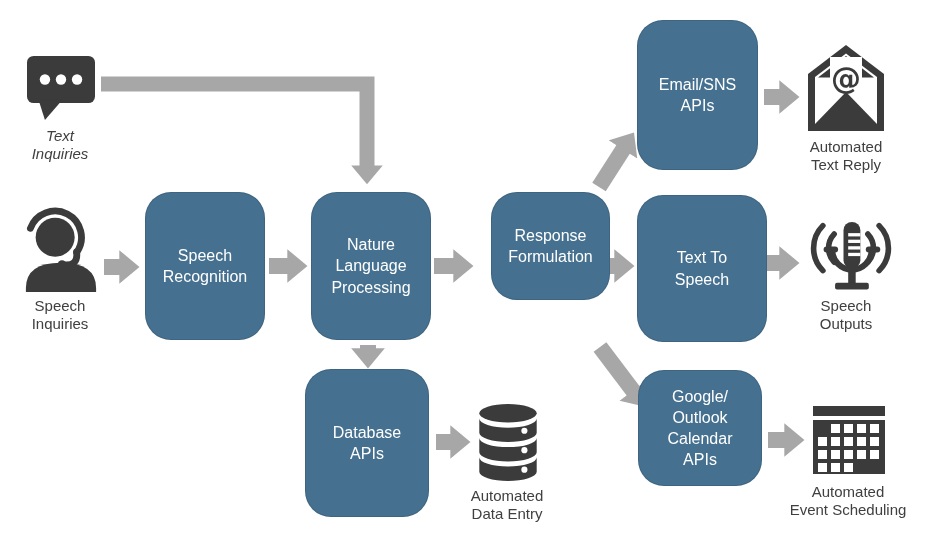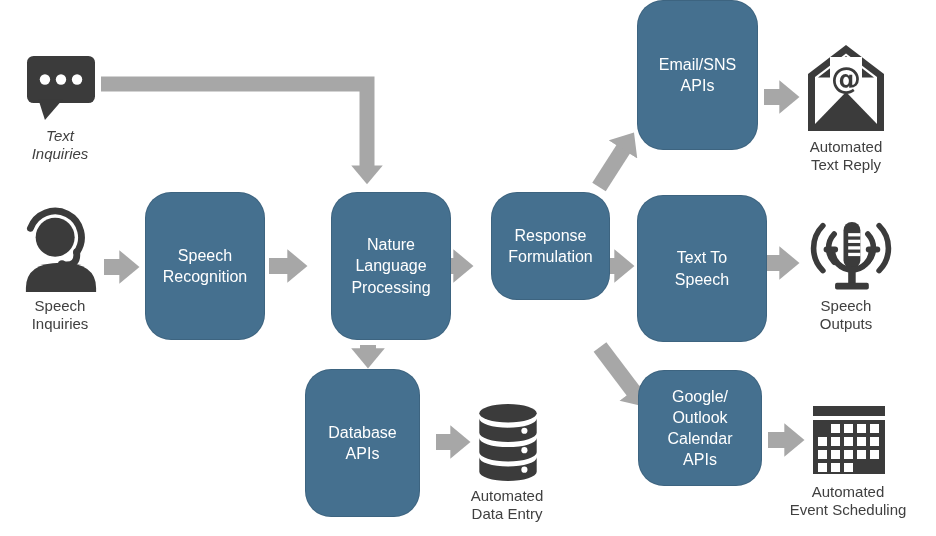--- a/index.html
+++ b/index.html
@@ -38,44 +38,44 @@
       <path d="M764,263 L781,263" marker-end="url(#ah)"></path>
       <path d="M768,440 L786,440" marker-end="url(#ah)"></path>
       <path d="M436,442 L452,442" marker-end="url(#ah)"></path>
     </g>
   </svg>
 
   <div class="node" style="left:145px; top:192px; width:120px; height:148px;">
     <span>Speech
 Recognition</span>
   </div>
-  <div class="node" style="left:311px; top:192px; width:120px; height:148px;margin-left:20px;">
+  <div class="node" style="left:311px; top:192px; width:120px; height:148px;">
     <span>Nature
 Language
 Processing</span>
   </div>
   <div class="node" style="left:491px; top:192px; width:119px; height:108px;">
     <span>Response
 Formulation</span>
   </div>
-  <div class="node" style="left:637px; top:0; width:121px; height:150px;">
+  <div class="node" style="left:637px; top:20px; width:121px; height:150px;">
     <span>Email/SNS
 APIs</span>
   </div>
   <div class="node" style="left:637px; top:195px; width:130px; height:147px;">
     <span>Text To
 Speech</span>
   </div>
   <div class="node" style="left:638px; top:370px; width:124px; height:116px;">
     <span>Google/
 Outlook
 Calendar
 APIs</span>
   </div>
-  <div class="node" style="left:305px; top:369px; width:115px; height:148px;text-align:center;">
+  <div class="node" style="left:305px; top:369px; width:124px; height:148px;text-align:center;">
     <span>Database
 APIs</span>
   </div>
 
   <svg class="icon" style="left:25px; top:54px;" width="72" height="68" viewBox="0 0 76 72">
     <rect x="2" y="2" width="72" height="50" rx="7" fill="#3B3B3B"></rect>
     <polygon points="14,48 40,48 21,70" fill="#3B3B3B"></polygon>
     <circle cx="21" cy="27" r="5.5" fill="#ffffff"></circle>
     <circle cx="38" cy="27" r="5.5" fill="#ffffff"></circle>
     <circle cx="55" cy="27" r="5.5" fill="#ffffff"></circle>

